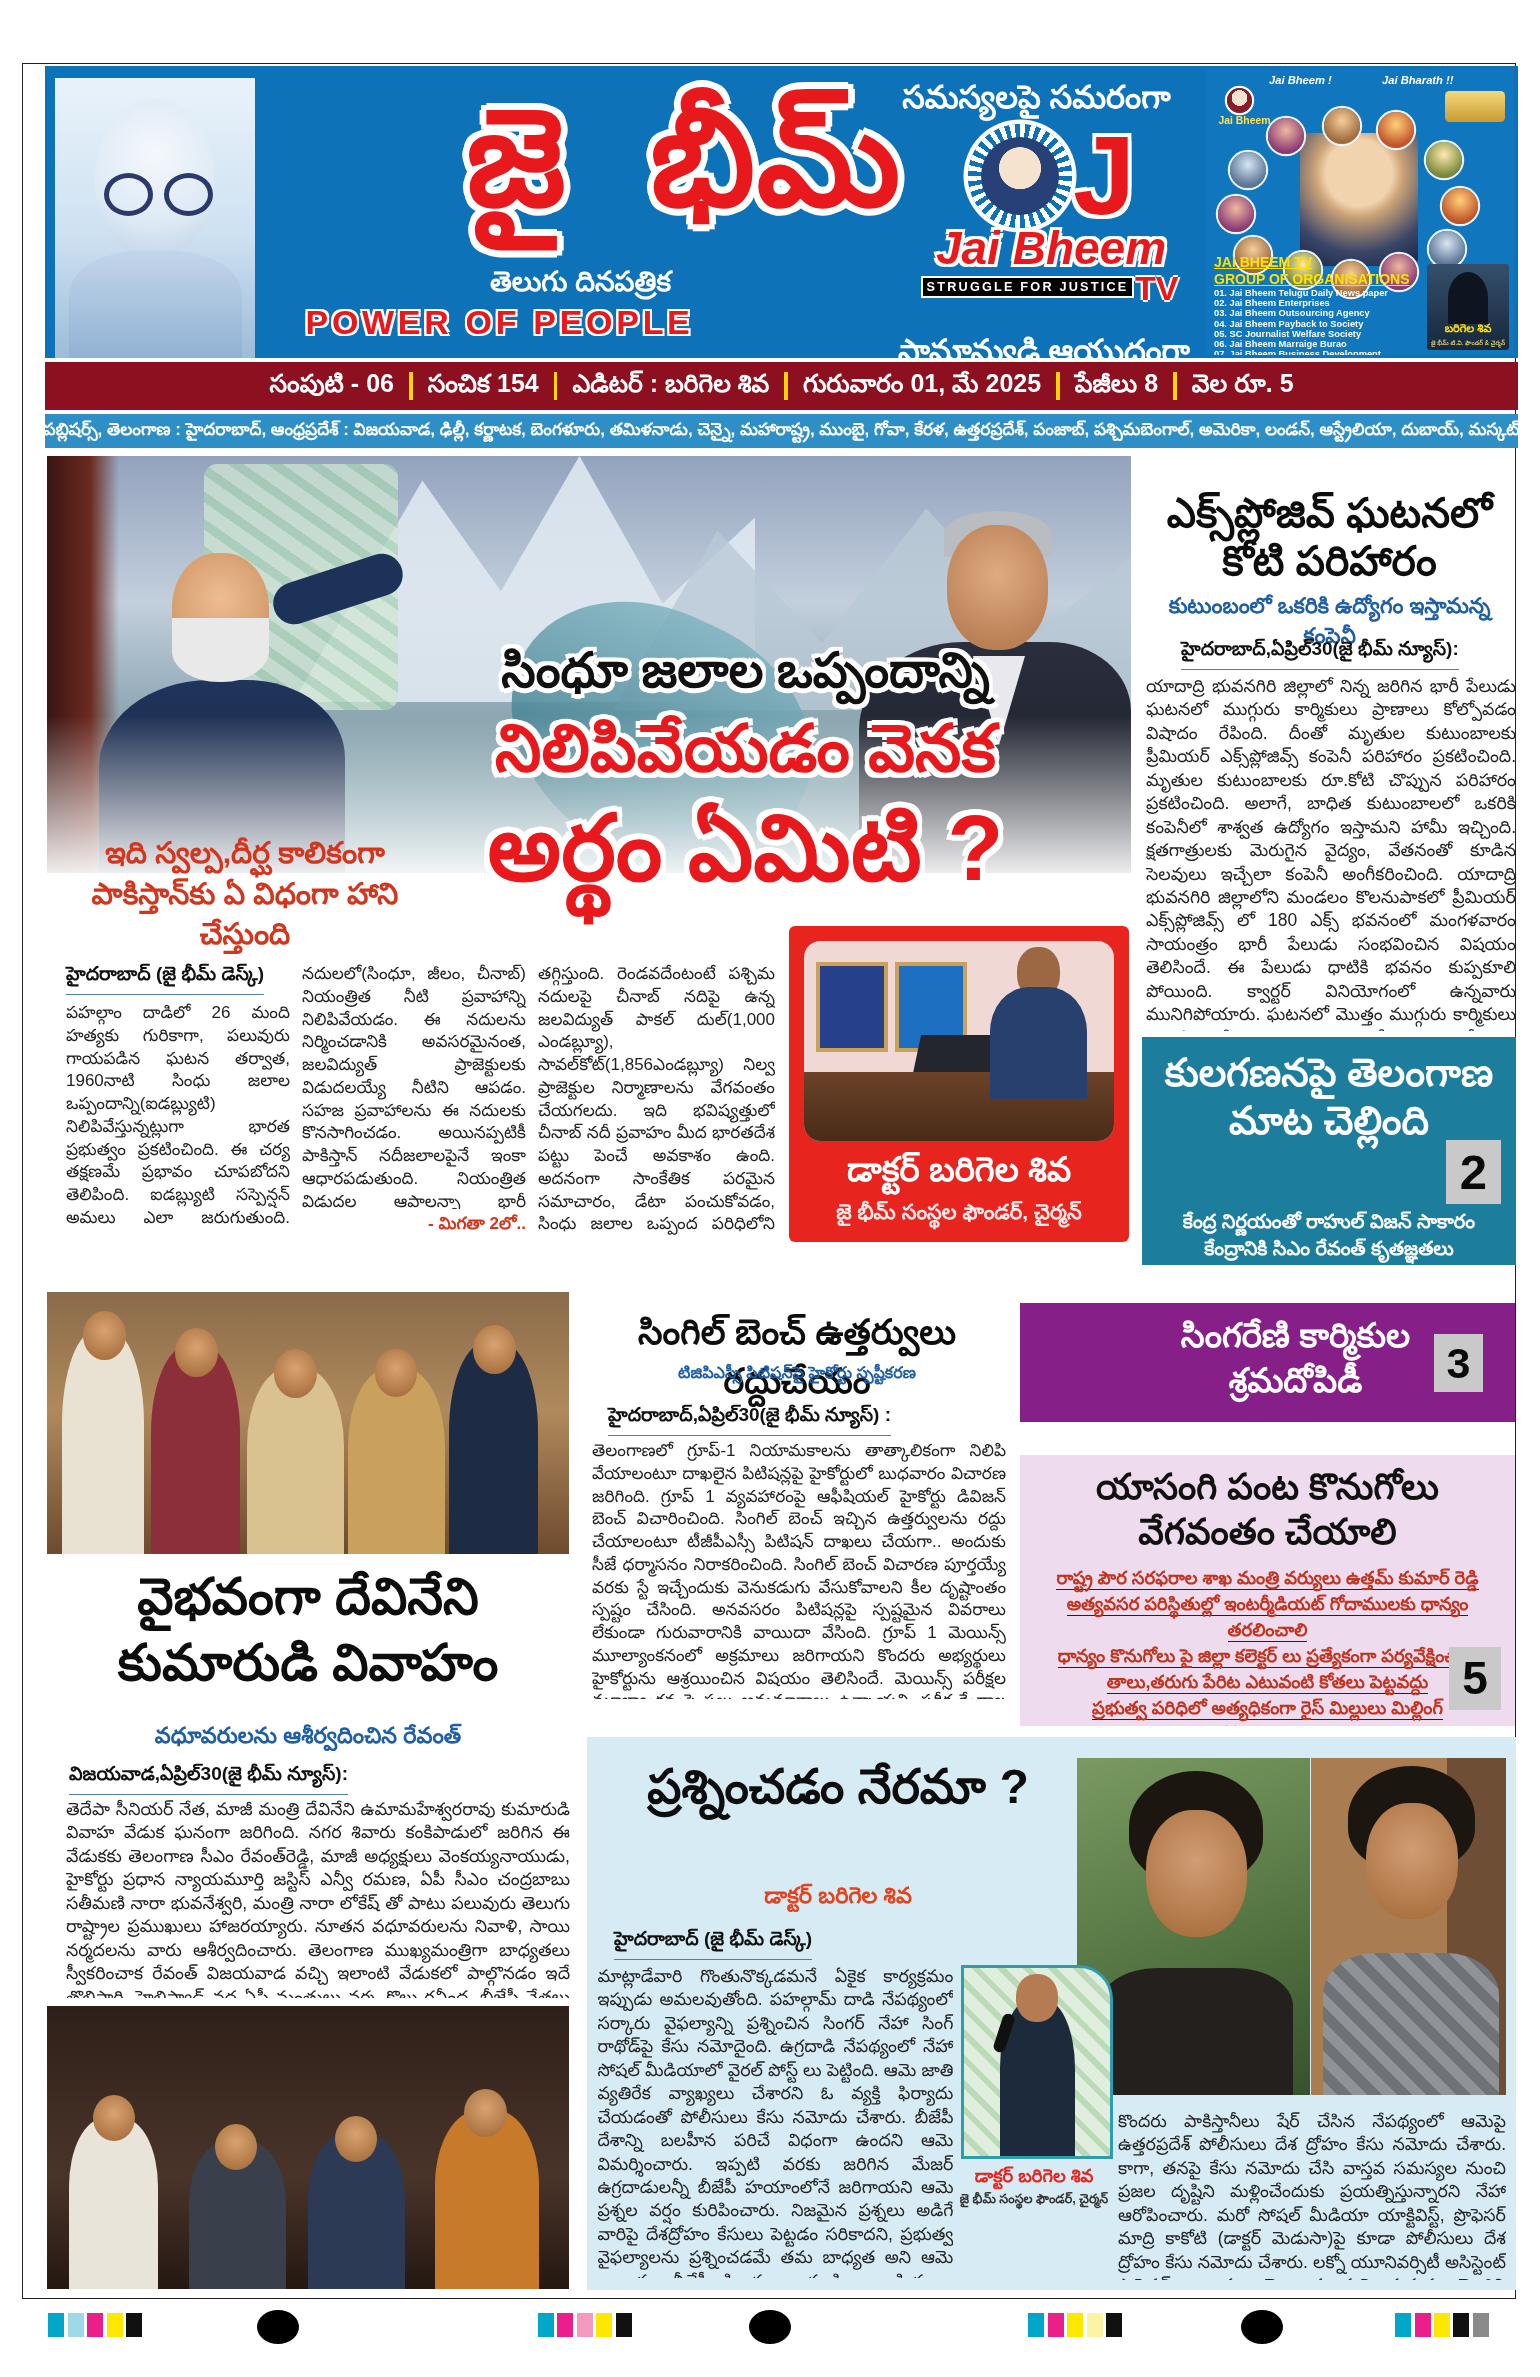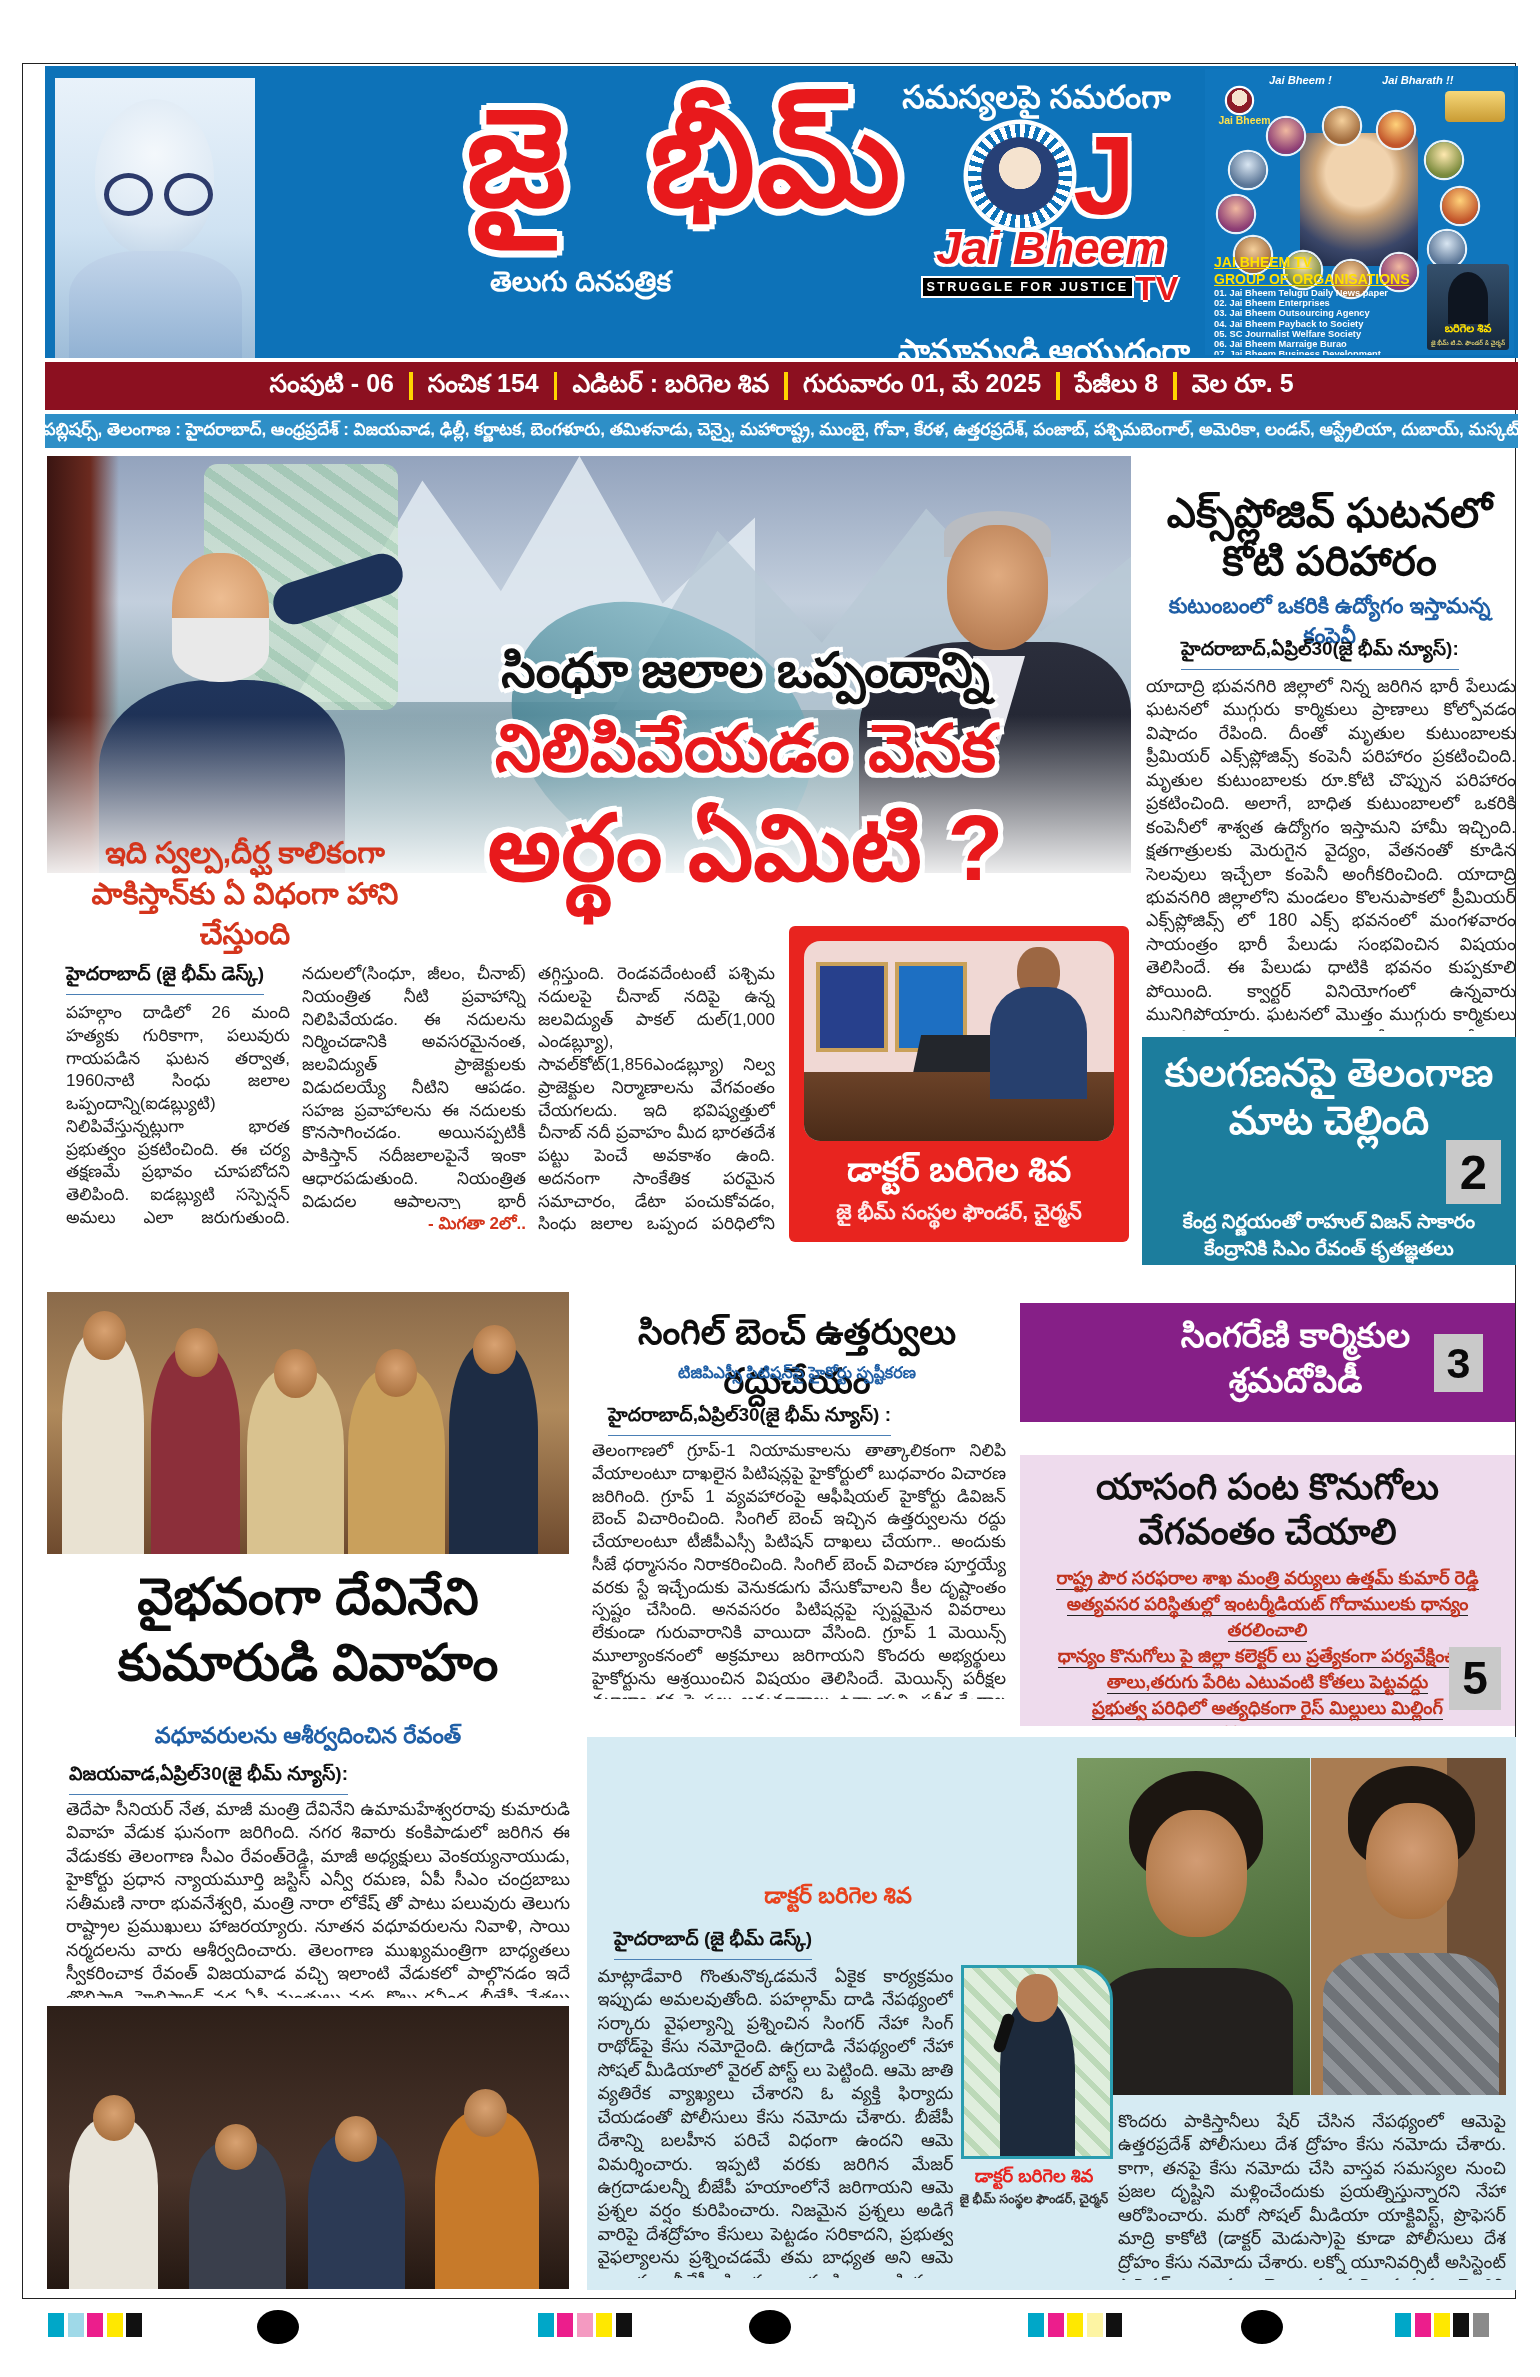--- a/index.html
+++ b/index.html
@@ -192,20 +192,21 @@
   <div class="masthead">
     <div class="amb-photo">
       <div class="amb-head"></div>
       <div class="amb-glass l"></div>
       <div class="amb-glass r"></div>
       <div class="amb-body"></div>
     </div>
 
     <div class="paper-title">జై భీమ్</div>
     <div class="paper-sub">తెలుగు దినపత్రిక</div>
+    <div class="paper-tag">POWER OF PEOPLE</div>
 
     <div class="slogan-top">సమస్యలపై సమరంగా</div>
     <div class="tv-emblem">
       <div class="tv-emblem-inner"></div>
     </div>
     <div class="tv-j">J</div>
     <div class="tv-word">Jai Bheem</div>
     <div class="tv-strap">STRUGGLE FOR JUSTICE</div>
     <div class="tv-tv">TV</div>
     <div class="slogan-bottom">సామాన్యుడి ఆయుధంగా</div>
@@ -392,20 +393,21 @@
       <div class="paddy-li"><span>అత్యవసర పరిస్థితుల్లో ఇంటర్మీడియట్ గోదాములకు ధాన్యం తరలించాలి</span></div>
       <div class="paddy-li"><span>ధాన్యం కొనుగోలు పై జిల్లా కలెక్టర్ లు ప్రత్యేకంగా పర్యవేక్షించాలి</span></div>
       <div class="paddy-li"><span>తాలు,తరుగు పేరిట ఎటువంటి కోతలు పెట్టవద్దు</span></div>
       <div class="paddy-li" style="width:388px;margin:0 auto;"><span>ప్రభుత్వ పరిధిలో అత్యధికంగా రైస్ మిల్లులు మిల్లింగ్ చేసేలా చర్యలు</span></div>
 
     </div>
     <div class="badge paddy-badge">5</div>
   </div>
 
   <div class="bottom-panel">
+    <div class="q-h">ప్రశ్నించడం నేరమా ?</div>
     <div class="q-byline">డాక్టర్ బరిగెల శివ</div>
     <div class="q-date">
       <span class="dateline">హైదరాబాద్ (జై భీమ్ డెస్క్)</span>
     </div>
 
     <div class="woman w1">
       <div class="w-hair" style="left:52px;top:13.4px;width:134px;height:112px;"></div>
       <div class="w-face" style="left:69px;top:52px;width:101px;height:127px;"></div>
       <div class="w-torso" style="left:22.4px;width:194px;height:127px;background:#23201e;"></div>
     </div>

